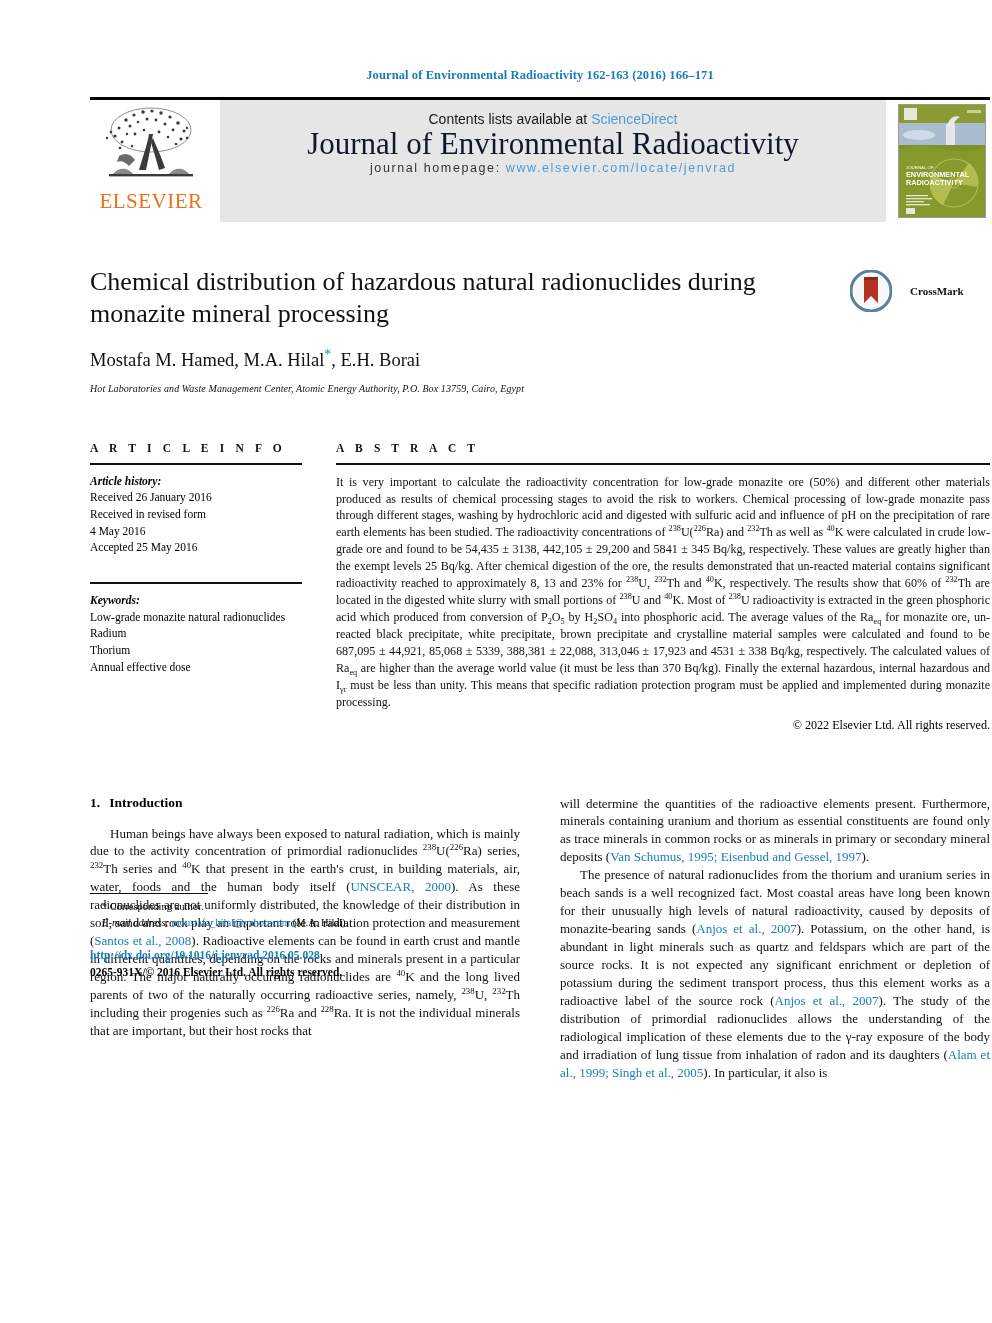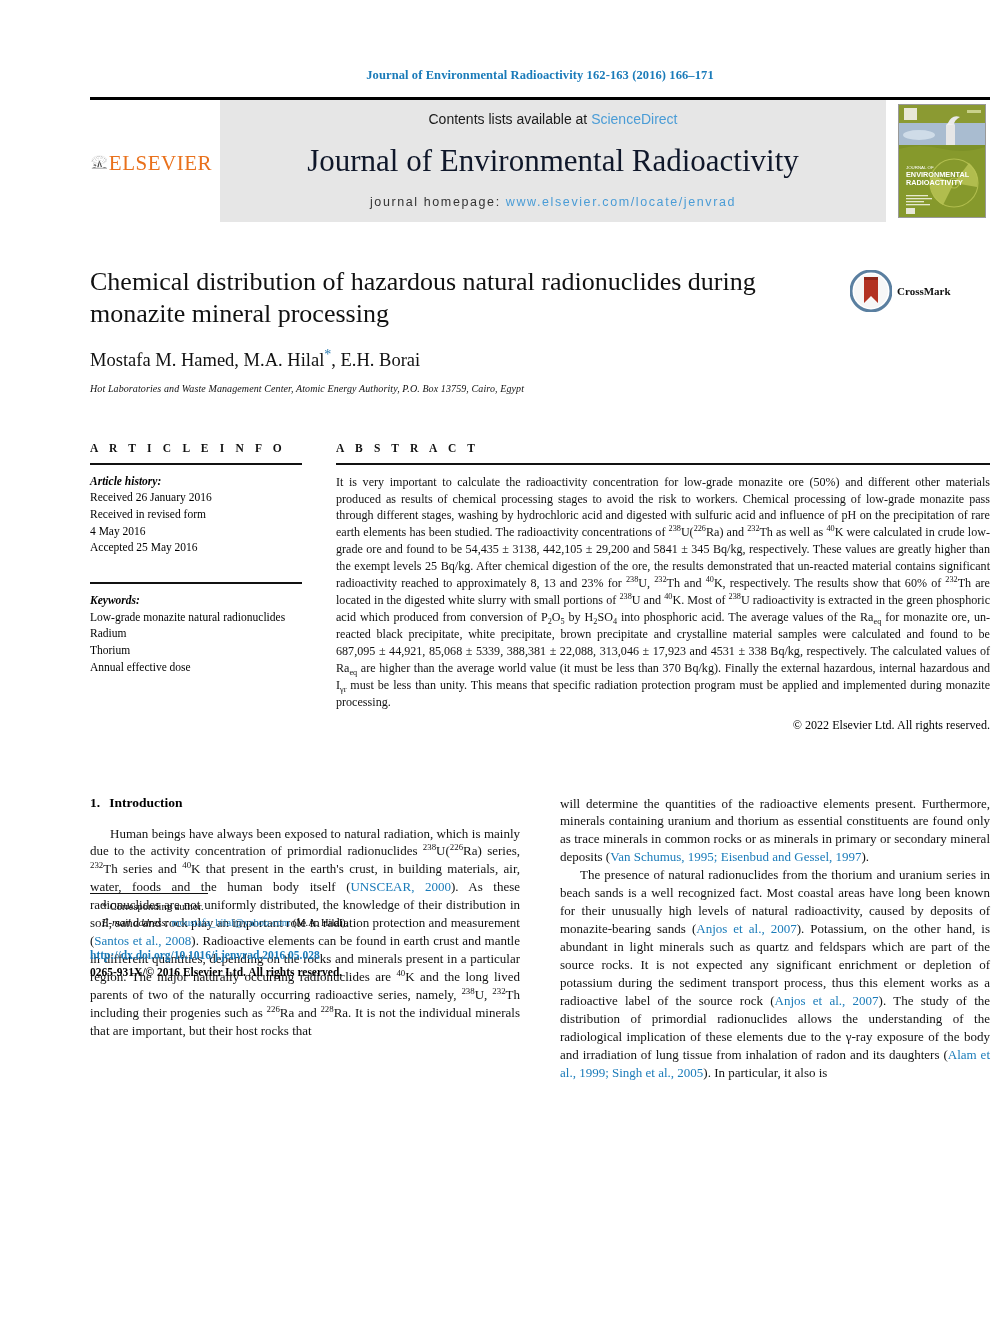--- a/index.html
+++ b/index.html
@@ -40,21 +40,21 @@
     margin-top: 14px;
     border-top: 3px solid #000;
     display: flex;
     align-items: stretch;
     height: 122px;
   }
   .elsevier-block {
     width: 122px;
     flex: 0 0 122px;
     display: flex;
-    flex-direction: row;
+    flex-direction: column;
     justify-content: flex-start;
     align-items: center;
     padding-top: 4px;
     background: #fff;
   }
   .elsevier-tree {
     width: 104px;
     height: 86px;
   }
   .elsevier-word {
@@ -66,21 +66,20 @@
     margin-top: 1px;
   }
 
   .masthead-center {
     flex: 1 1 auto;
     background: #e6e6e6;
     margin-left: 8px;
     margin-right: 8px;
     display: flex;
     flex-direction: column;
-    justify-content: space-between;
     align-items: center;
     padding: 11px 0 13px 0;
     box-sizing: border-box;
   }
   .contents-line {
     font-family: "Liberation Sans", sans-serif;
     font-size: 14px;
     color: #1a1a1a;
   }
   .contents-line .sd {
@@ -149,21 +148,21 @@
     font-style: italic;
     color: #111;
     letter-spacing: .1px;
   }
 
   .crossmark {
     flex: 0 0 auto;
     width: 120px;
     display: flex;
     align-items: center;
-    gap: 5px;
+    gap: 18px;
     margin-top: 4px;
   }
   .crossmark-logo { width: 42px; height: 42px; display:block; }
   .crossmark-text {
     font-family: "Liberation Serif", serif;
     font-weight: bold;
     font-size: 11px;
     color: #111;
   }
 

